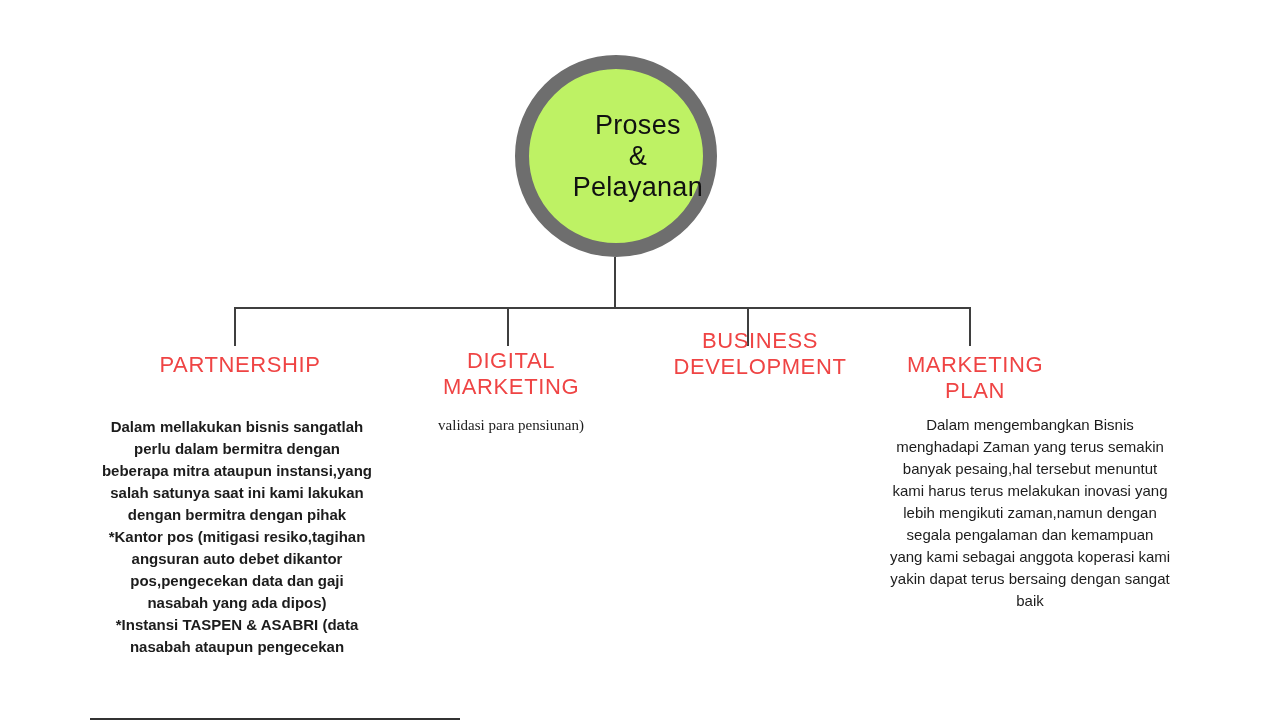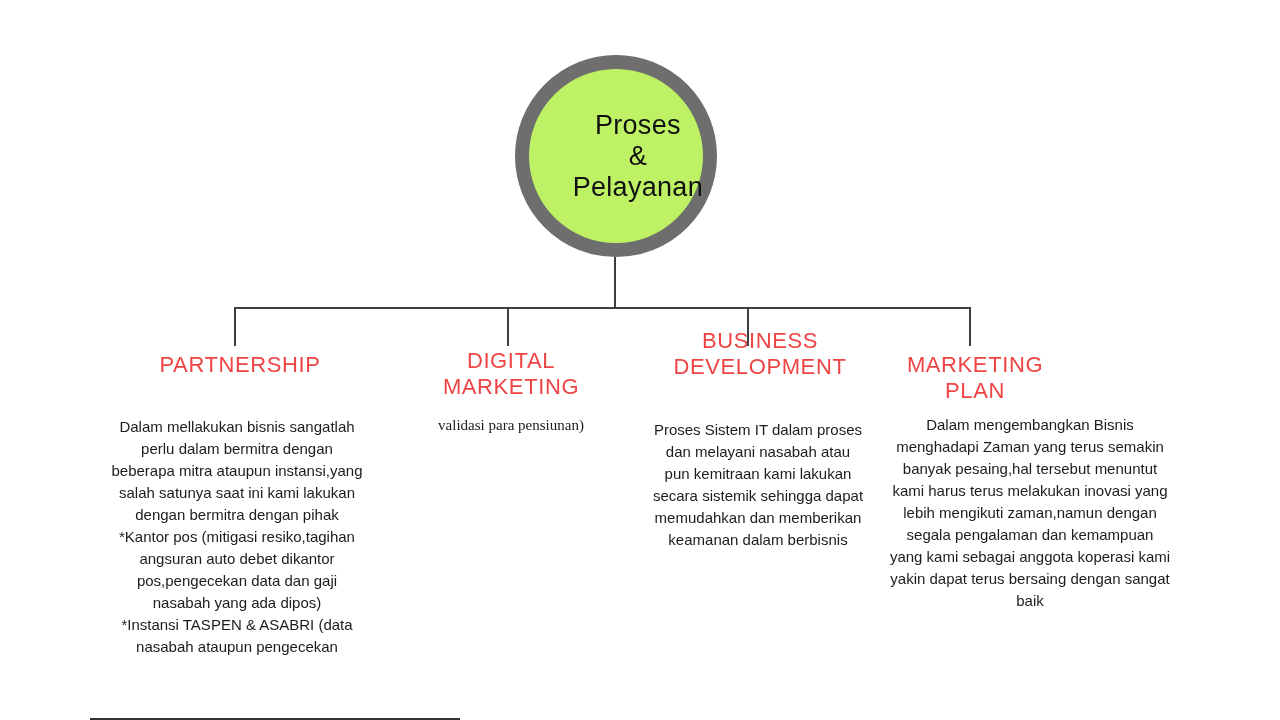--- a/index.html
+++ b/index.html
@@ -70,21 +70,21 @@
 
   
   .branch-body {
     position: absolute;
     text-align: center;
     font-size: 15px;
     line-height: 22px;
     color: #1c1c1c;
     white-space: pre-line;
   }
-  .body-1 { left: 98px;  top: 416px; width: 278px; }
+  .body-1 { left: 98px;  top: 416px; width: 278px; font-weight: bold; }
   .body-2 { left: 396px; top: 414px; width: 230px; font-family: Liberation Serif, serif; }
   .body-3 { left: 627px; top: 419px; width: 262px; }
   .body-4 { left: 872px; top: 414px; width: 316px; text-align: center; }
 
   
   .bottom-edge {
     position: absolute;
     left: 90px;
     top: 718px;
     width: 370px;
@@ -122,26 +122,20 @@
 nasabah yang ada dipos)
 *Instansi TASPEN &amp; ASABRI (data
 nasabah ataupun pengecekan</div>
 
   <div class="branch-title title-2">DIGITAL
 MARKETING</div>
   <div class="branch-body body-2">validasi para pensiunan)</div>
 
   <div class="branch-title title-3">BUSINESS
 DEVELOPMENT</div>
-  <div class="branch-body body-3">Proses Sistem IT dalam proses
-dan  melayani nasabah atau
-pun kemitraan kami lakukan
-secara sistemik sehingga dapat
-memudahkan dan memberikan
-keamanan dalam berbisnis</div>
 
   <div class="branch-title title-4">MARKETING
 PLAN</div>
   <div class="branch-body body-4">Dalam mengembangkan Bisnis
 menghadapi Zaman yang terus semakin
 banyak pesaing,hal tersebut menuntut
 kami harus terus melakukan inovasi yang
 lebih mengikuti zaman,namun dengan
 segala pengalaman dan kemampuan
 yang kami sebagai anggota koperasi kami

